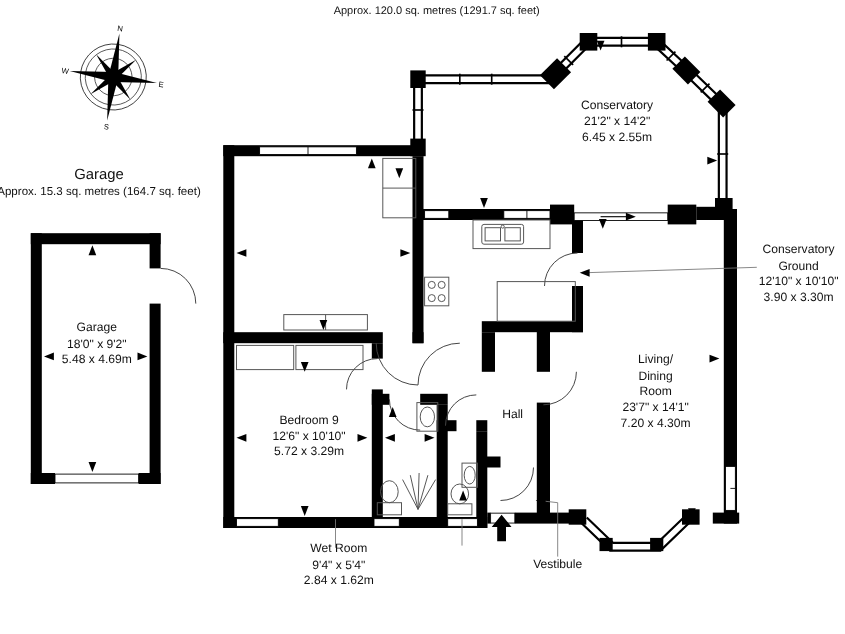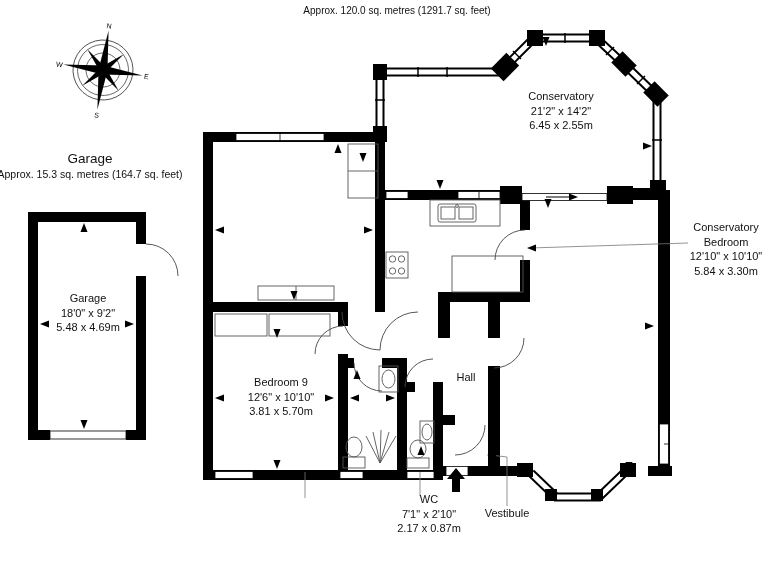--- a/index.html
+++ b/index.html
@@ -274,38 +274,45 @@
 
 
 <div class="lbl" style="left:561px;top:89px">
   <div>Conservatory</div>
   <div>21'2" x 14'2"</div>
   <div>6.45 x 2.55m</div>
 </div>
 
 <div class="lbl" style="left:726px;top:220px">
   <div>Conservatory</div>
-  <div>Bedroom</div>
+  <div>Ground</div>
   <div>12'10" x 10'10"</div>
-  <div>5.84 x 3.30m</div>
-</div>
-
+  <div>3.90 x 3.30m</div>
+</div>
+
+<div class="lbl" style="left:596px;top:320px">
+  <div>Living/</div>
+  <div>Dining</div>
+  <div>Room</div>
+  <div>23'7" x 14'1"</div>
+  <div>7.20 x 4.30m</div>
+</div>
 
 <div class="lbl" style="left:281px;top:375px">
   <div>Bedroom 9</div>
   <div>12'6" x 10'10"</div>
-  <div>3.81 x 5.70m</div>
-</div>
-
-
-<div class="lbl" style="left:429px;top:492px">
-  <div>WC</div>
-  <div>7'1" x 2'10"</div>
-  <div>2.17 x 0.87m</div>
-</div>
+  <div>5.72 x 3.29m</div>
+</div>
+
+<div class="lbl" style="left:308px;top:492px">
+  <div>Wet Room</div>
+  <div>9'4" x 5'4"</div>
+  <div>2.84 x 1.62m</div>
+</div>
+
 
 <div class="lbl" style="left:466px;top:370px">
   <div>Hall</div>
 </div>
 
 <div class="lbl" style="left:507px;top:506px">
   <div>Vestibule</div>
 </div>
 
 

